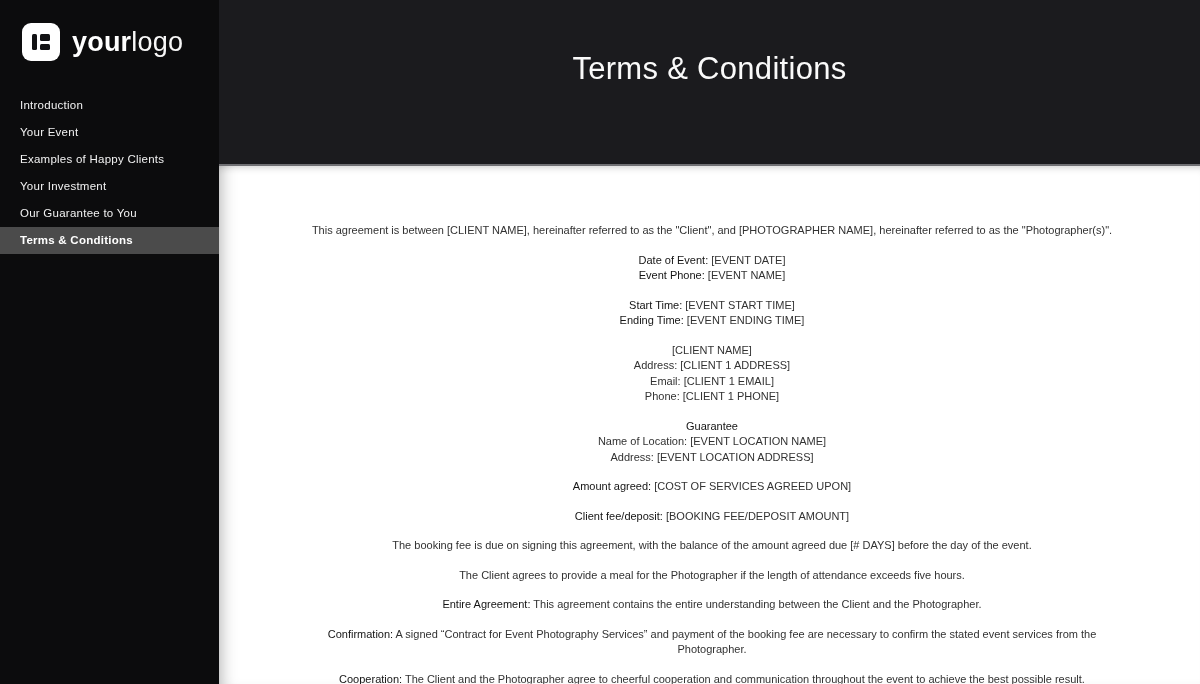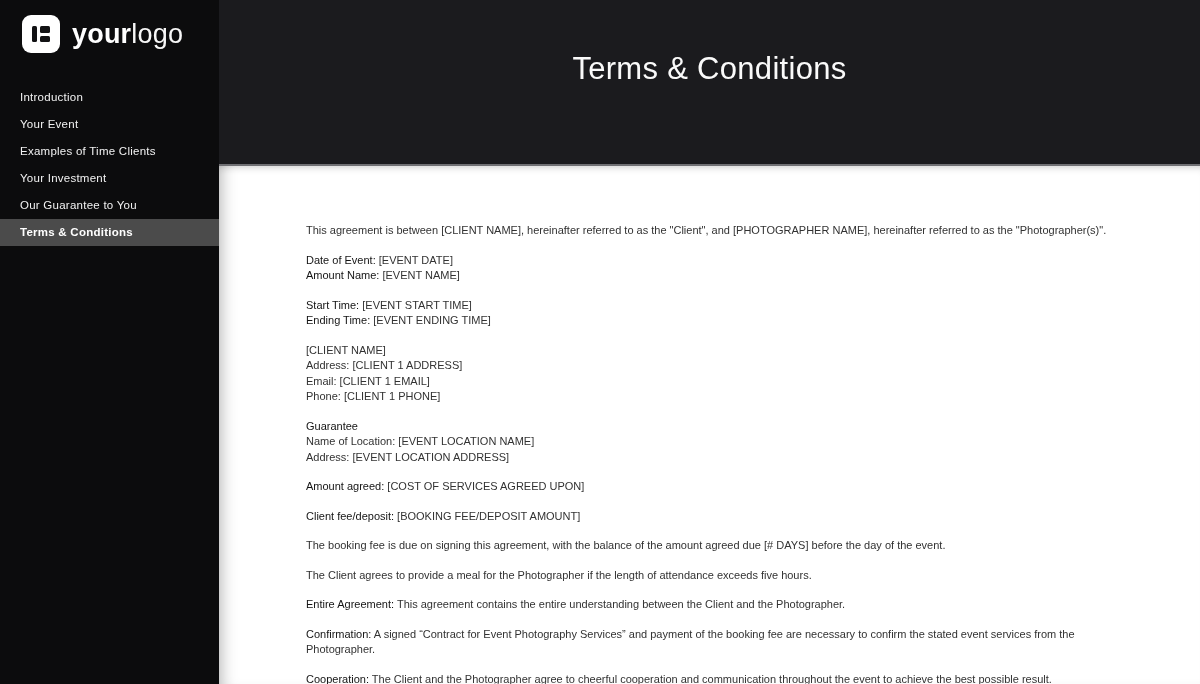--- a/index.html
+++ b/index.html
@@ -13,21 +13,21 @@
     width:1200px; height:684px; overflow:hidden;
     font-family:"Liberation Sans", sans-serif; background:var(--content-bg);
   }
   .app { display:flex; width:1200px; height:684px; }
 
   
   .sidebar {
     width:219px; flex:0 0 219px; height:100%;
     background:var(--sidebar-bg); color:var(--sidebar-text);
   }
-  .logo-row { display:flex; align-items:center; gap:12px; padding:15px 0 0 22px; }
+  .logo-row { display:flex; align-items:center; gap:12px; padding:23px 0 0 22px; }
   .logo-icon {
     width:38px; height:38px; background:#ffffff; border-radius:9px;
     position:relative; flex:0 0 38px;
   }
   .logo-glyph { position:absolute; top:11px; left:10px; right:10px; bottom:11px; display:flex; gap:3px; }
   .glyph-v { width:5px; background:#121214; border-radius:1.5px; }
   .glyph-col { flex:1; display:flex; flex-direction:column; gap:3px; }
   .glyph-h { flex:1; background:#121214; border-radius:1.5px; }
   .logo-text { font-size:27px; letter-spacing:0.2px; color:#ffffff; white-space:nowrap; }
   .lt-bold { font-weight:700; }
@@ -49,20 +49,21 @@
   }
   .header-title {
     margin:51px 0 0 0; font-size:31px; font-weight:500;
     color:var(--title-text); letter-spacing:0.3px;
   }
   .content {
     flex:1; background:var(--content-bg); overflow:hidden;
     padding:57px 80px 4px 87px;
     box-shadow: inset 14px 0 16px -12px rgba(0,0,0,0.30),
                 inset 0 8px 10px -8px rgba(0,0,0,0.22);
+    text-align: center;
   }
   .content p {
     margin:0 0 14px 0; max-width:812px;
     font-size:11px; line-height:15.5px; color:var(--body-text);
   }
   .content strong { font-weight:400; color:var(--bold-text); }
 </style>
 </head>
 <body>
 
@@ -77,34 +78,34 @@
             <div class="glyph-h"></div>
             <div class="glyph-h"></div>
           </div>
         </div>
       </div>
       <div class="logo-text"><span class="lt-bold">your</span><span class="lt-light">logo</span></div>
     </div>
     <nav class="nav" id="nav">
         <div class="nav-item">Introduction</div>
         <div class="nav-item">Your Event</div>
-        <div class="nav-item">Examples of Time Clients</div>
+        <div class="nav-item">Examples of Happy Clients</div>
         <div class="nav-item">Your Investment</div>
         <div class="nav-item">Our Guarantee to You</div>
         <div class="nav-item active">Terms &amp; Conditions</div>
       </nav>
   </aside>
 
   <div class="main">
     <header class="header">
       <h1 class="header-title">Terms &amp; Conditions</h1>
     </header>
     <section class="content" id="content">
         <p>This agreement is between [CLIENT NAME], hereinafter referred to as the "Client", and [PHOTOGRAPHER NAME], hereinafter referred to as the "Photographer(s)".</p>
-        <p><strong>Date of Event:</strong> [EVENT DATE]<br><strong>Amount Name:</strong> [EVENT NAME]</p>
+        <p><strong>Date of Event:</strong> [EVENT DATE]<br><strong>Event Phone:</strong> [EVENT NAME]</p>
         <p><strong>Start Time:</strong> [EVENT START TIME]<br><strong>Ending Time:</strong> [EVENT ENDING TIME]</p>
         <p>[CLIENT NAME]<br>Address: [CLIENT 1 ADDRESS]<br>Email: [CLIENT 1 EMAIL]<br>Phone: [CLIENT 1 PHONE]</p>
         <p><strong>Guarantee</strong><br>Name of Location: [EVENT LOCATION NAME]<br>Address: [EVENT LOCATION ADDRESS]</p>
         <p><strong>Amount agreed:</strong> [COST OF SERVICES AGREED UPON]</p>
         <p><strong>Client fee/deposit:</strong> [BOOKING FEE/DEPOSIT AMOUNT]</p>
         <p>The booking fee is due on signing this agreement, with the balance of the amount agreed due [# DAYS] before the day of the event.</p>
         <p>The Client agrees to provide a meal for the Photographer if the length of attendance exceeds five hours.</p>
         <p><strong>Entire Agreement:</strong> This agreement contains the entire understanding between the Client and the Photographer.</p>
         <p><strong>Confirmation:</strong> A signed “Contract for Event Photography Services” and payment of the booking fee are necessary to confirm the stated event services from the Photographer.</p>
         <p><strong>Cooperation:</strong> The Client and the Photographer agree to cheerful cooperation and communication throughout the event to achieve the best possible result.</p>

